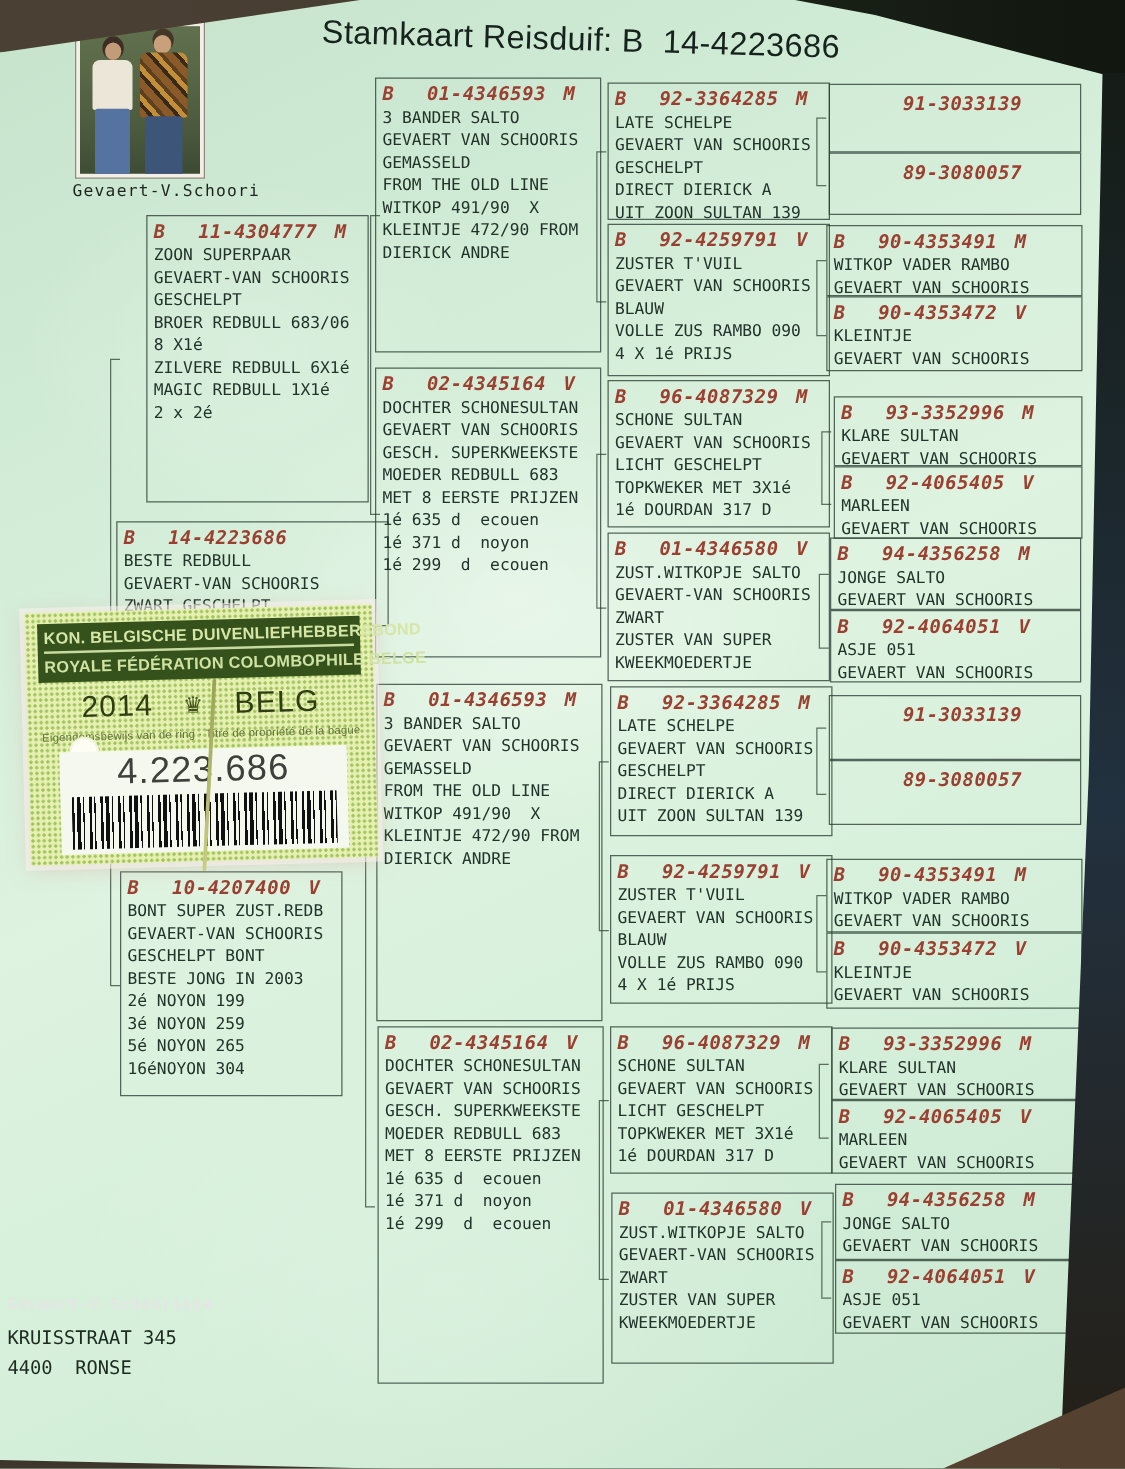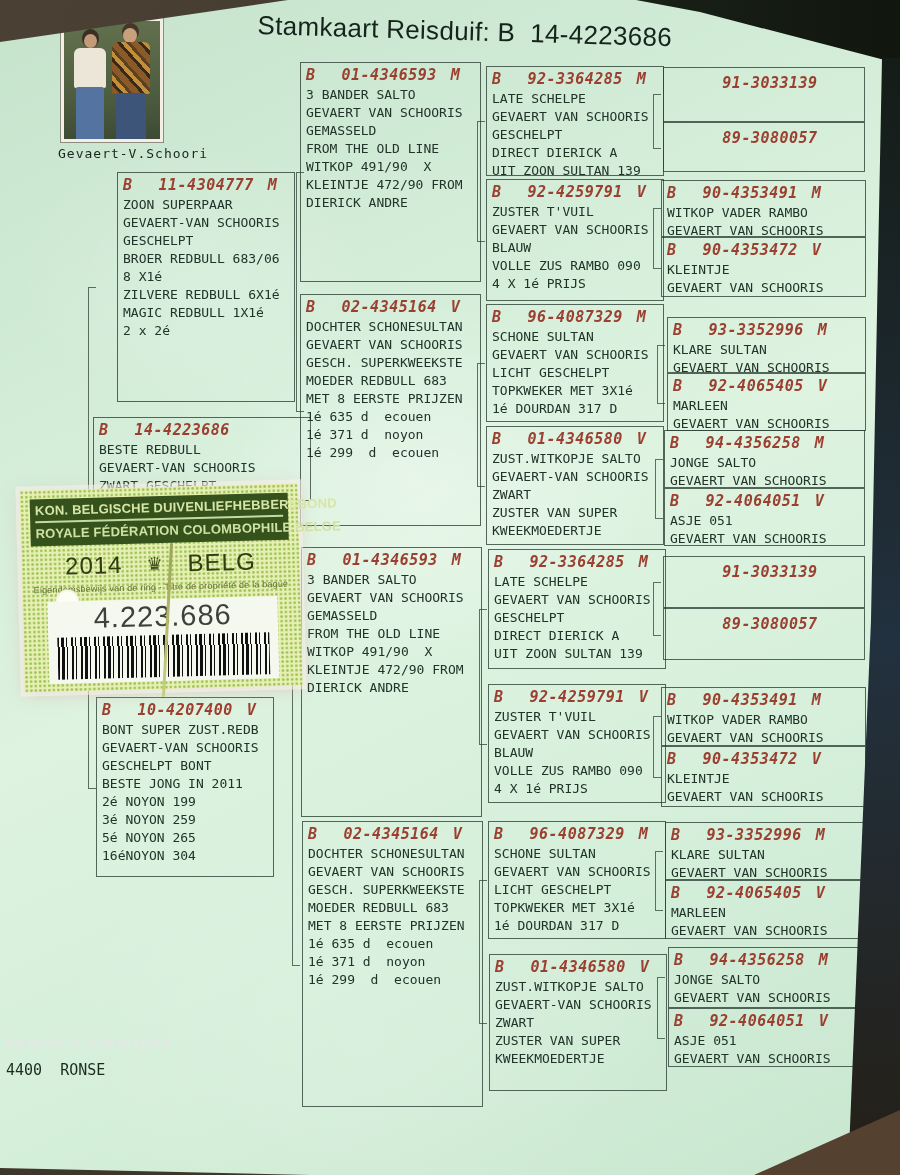--- a/index.html
+++ b/index.html
@@ -178,21 +178,21 @@
   <div class="body">BESTE REDBULL
 GEVAERT-VAN SCHOORIS
 ZWART GESCHELPT</div>
 </div>
 
 <div class="pbox" style="left:96px;top:697px;width:178px;height:180px;">
   <div class="ring-row"><span class="b">B</span><span class="ring">10-4207400</span><span class="sex">V</span></div>
   <div class="body">BONT SUPER ZUST.REDB
 GEVAERT-VAN SCHOORIS
 GESCHELPT BONT
-BESTE JONG IN 2011
+BESTE JONG IN 2003
 2é NOYON 199
 3é NOYON 259
 5é NOYON 265
 16éNOYON 304</div>
 </div>
 
 <div class="pbox" style="left:300px;top:62px;width:181px;height:220px;">
   <div class="ring-row"><span class="b">B</span><span class="ring">01-4346593</span><span class="sex">M</span></div>
   <div class="body">3 BANDER SALTO
 GEVAERT VAN SCHOORIS
@@ -387,20 +387,21 @@
   <div class="hole"></div>
   <div class="white-panel">
     <div class="ring-big">4.223.686</div>
     <div class="barcode"></div>
   </div>
 </div>
 <div id="string"></div>
 
 <div id="owner">
   <div class="name">Gevaert-V.Schoorisse</div>
+  <div class="line">KRUISSTRAAT 345</div>
   <div class="line">4400  RONSE</div>
 </div>
 
 <div class="ov ov-tl"></div>
 <div class="ov ov-tr"></div>
 <div class="ov ov-r"></div>
 <div class="ov ov-br"></div>
 <div class="ov ov-b"></div>
 
 </body></html>

